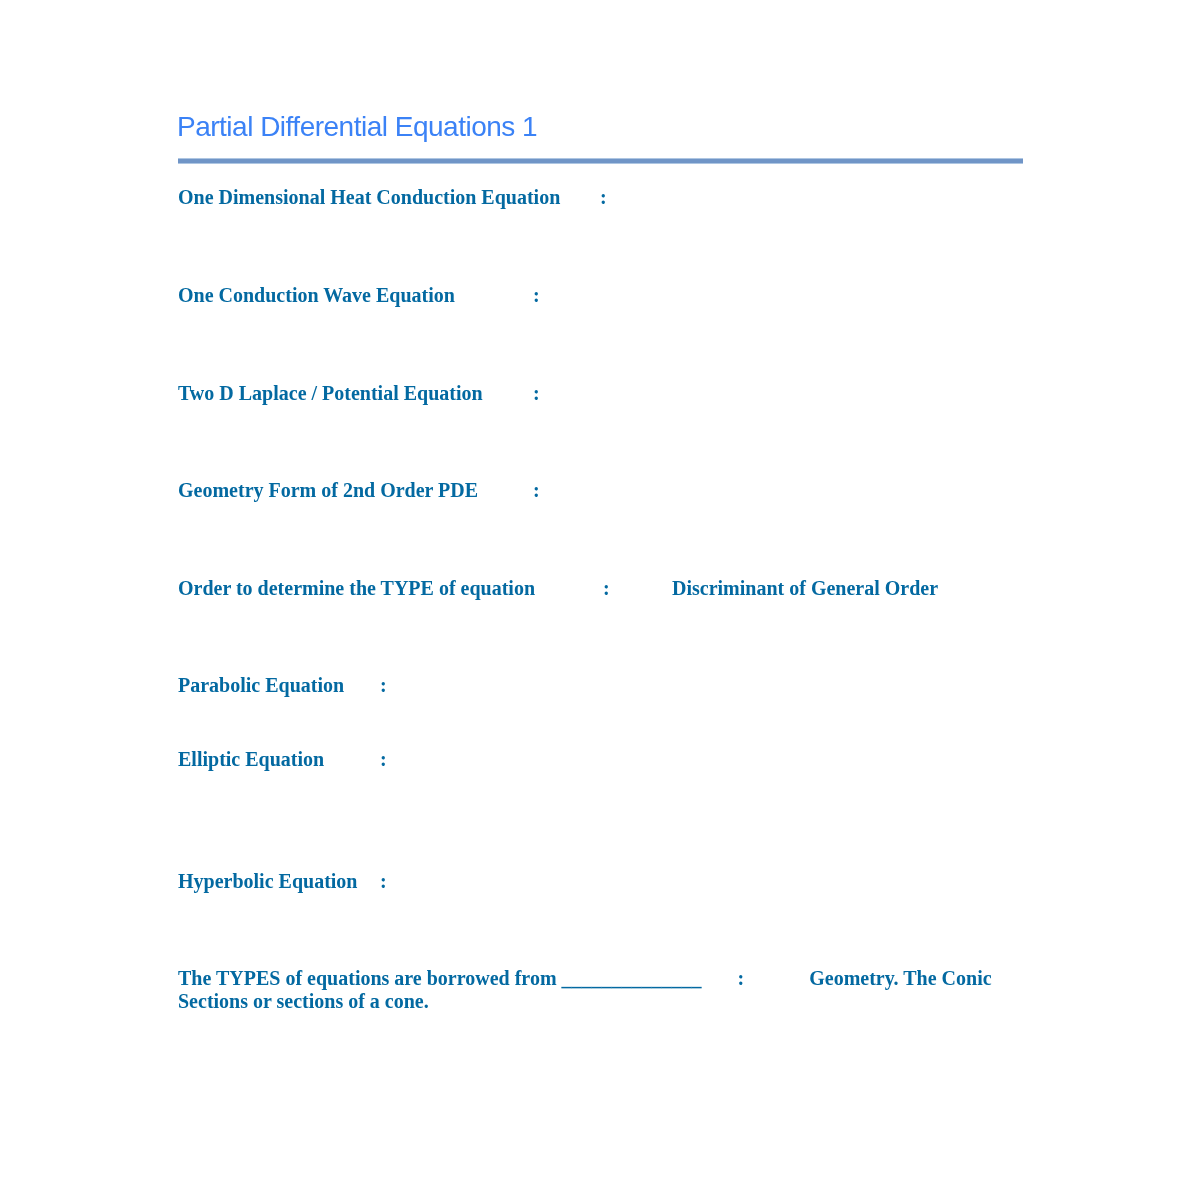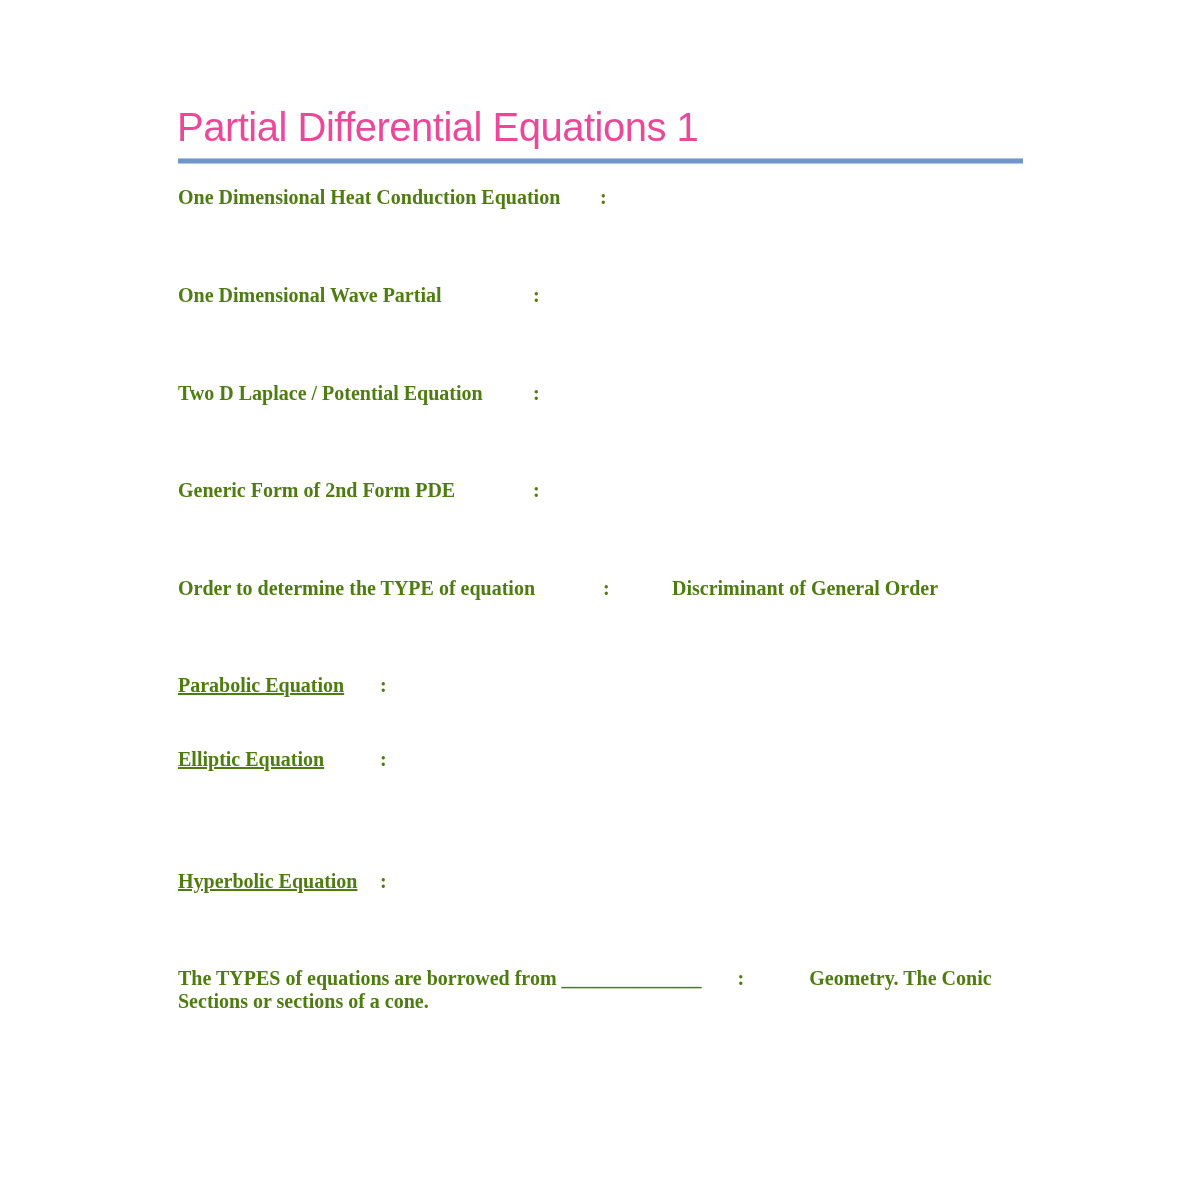--- a/index.html
+++ b/index.html
@@ -13,60 +13,60 @@
     height: 1200px;
     background: #ffffff;
     overflow: hidden;
     font-family: "Liberation Serif", serif;
   }
   .doc-title {
     position: absolute;
     left: 177px;
     top: 103px;
     font-family: "Liberation Sans", sans-serif;
-    font-size: 40px;
+    font-size: 28px;
     font-weight: 400;
     letter-spacing: -0.5px;
-    color: #ec4899;
+    color: #3b82f6;
     white-space: nowrap;
     line-height: 48px;
   }
   .title-rule {
     position: absolute;
     left: 178px;
     top: 158px;
     width: 845px;
     height: 4px;
     background: #7095c7;
     border-top: 1px solid #aec6e2;
     border-bottom: 1px solid #aec6e2;
     box-sizing: content-box;
   }
   .row {
     position: absolute;
     left: 178px;
     font-family: "Liberation Serif", serif;
     font-size: 20px;
     font-weight: bold;
-    color: #4d7c0f;
+    color: #0369a1;
     line-height: 23px;
     white-space: nowrap;
   }
   .row .lbl {
     display: inline-block;
     vertical-align: top;
   }
   .row .colon {
     display: inline-block;
     vertical-align: top;
   }
   .w422 { width: 422px; }
   .w355 { width: 355px; }
   .w425 { width: 425px; }
-  .w202 { width: 202px; text-decoration: underline; }
+  .w202 { width: 202px; }
   .c69  { width: 69px; }
   .row.wrap {
     white-space: normal;
     width: 850px;
   }
   .row.wrap .lbl { width: auto; white-space: nowrap; }
   .spacer {
     display: inline-block;
     vertical-align: top;
     height: 1px;
@@ -80,29 +80,29 @@
 <div class="page">
 
   <h1 class="doc-title" style="margin:0;">Partial Differential Equations 1</h1>
   <div class="title-rule"></div>
 
   <div class="row" style="top:186px">
     <span class="lbl w422">One Dimensional Heat Conduction Equation</span><span class="colon">:</span>
   </div>
 
   <div class="row" style="top:284px">
-    <span class="lbl w355">One Dimensional Wave Partial</span><span class="colon">:</span>
+    <span class="lbl w355">One Conduction Wave Equation</span><span class="colon">:</span>
   </div>
 
   <div class="row" style="top:382px">
     <span class="lbl w355">Two D Laplace / Potential Equation</span><span class="colon">:</span>
   </div>
 
   <div class="row" style="top:479px">
-    <span class="lbl w355">Generic Form of 2nd Form PDE</span><span class="colon">:</span>
+    <span class="lbl w355">Geometry Form of 2nd Order PDE</span><span class="colon">:</span>
   </div>
 
   <div class="row" style="top:577px">
     <span class="lbl w425">Order to determine the TYPE of equation</span><span class="colon c69">:</span><span class="val">Discriminant of General Order</span>
   </div>
 
   <div class="row" style="top:674px">
     <span class="lbl w202">Parabolic Equation</span><span class="colon">:</span>
   </div>
 

